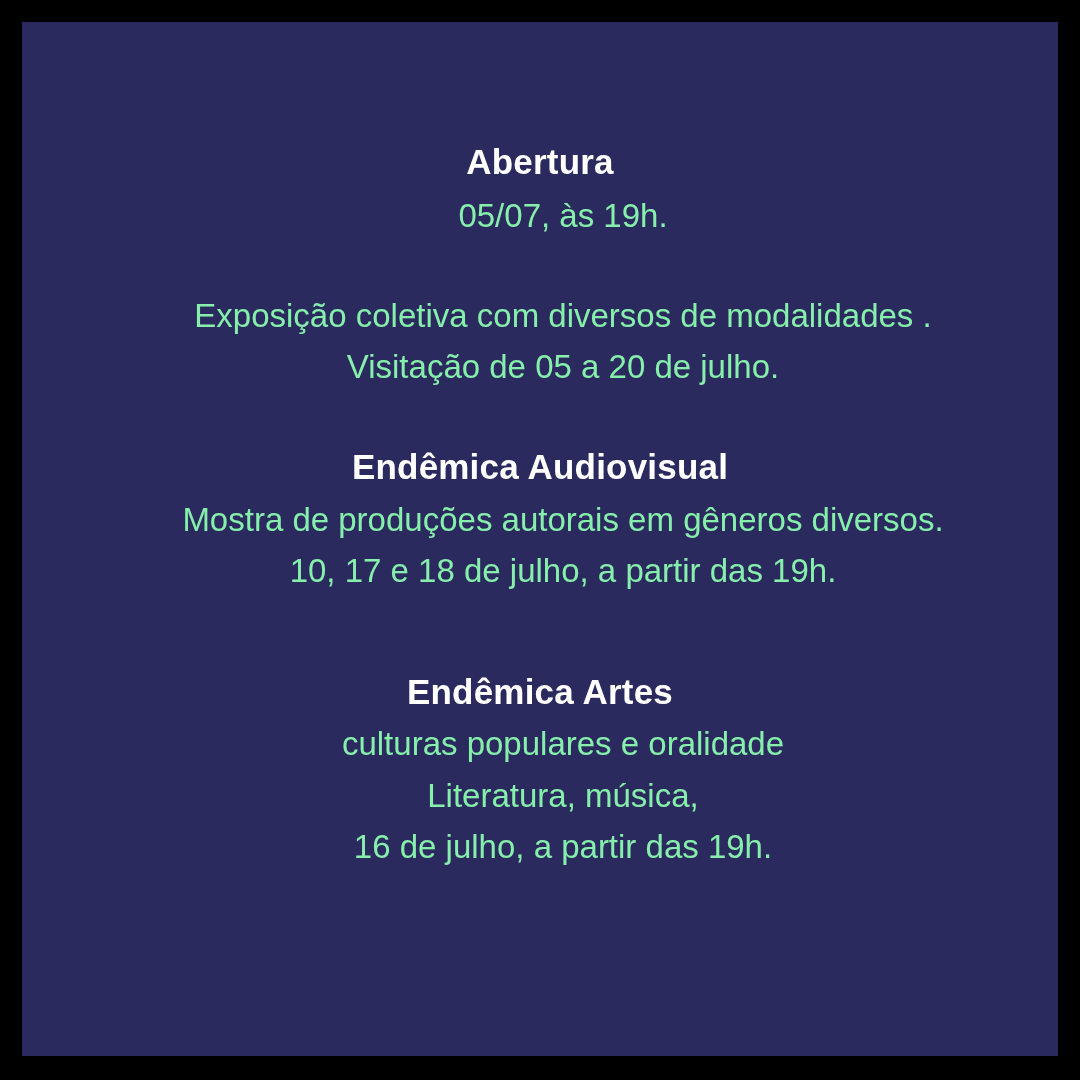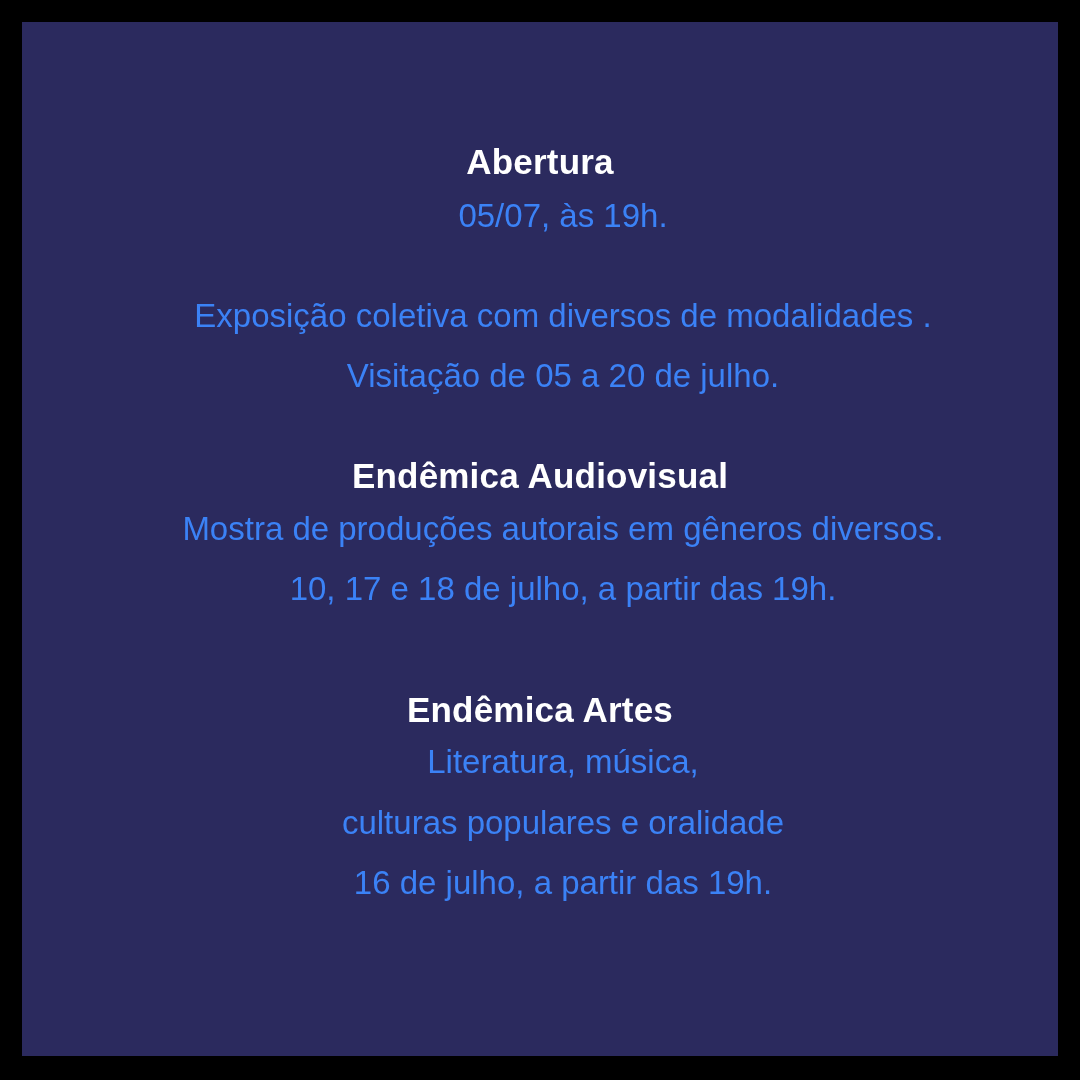--- a/index.html
+++ b/index.html
@@ -50,25 +50,25 @@
     letter-spacing: 0.2px;
     line-height: 1.25;
     margin: 0 0 9px 0;
     color: #ffffff;
   }
   .line {
     font-size: 33px;
     font-weight: 400;
     line-height: 1.34;
     margin: 0;
-    color: #3b82f6;
+    color: #86efac;
     padding-left: 46px;
   }
   .line + .line {
-    margin-top: 16px;
+    margin-top: 7px;
   }
   .block.opening .heading {
     margin-bottom: 10px;
   }
 </style>
 </head>
 <body>
 
 <div class="poster">
   <div class="panel">
@@ -84,19 +84,19 @@
     </div>
 
     <div class="block">
       <div class="heading">Endêmica Audiovisual</div>
       <div class="line">Mostra de produções autorais em gêneros diversos.</div>
       <div class="line">10, 17 e 18 de julho, a partir das 19h.</div>
     </div>
 
     <div class="block gap-large">
       <div class="heading">Endêmica Artes</div>
+      <div class="line">culturas populares e oralidade</div>
       <div class="line">Literatura, música,</div>
-      <div class="line">culturas populares e oralidade</div>
       <div class="line">16 de julho, a partir das 19h.</div>
     </div>
 
   </div>
 </div>
 
 </body></html>

